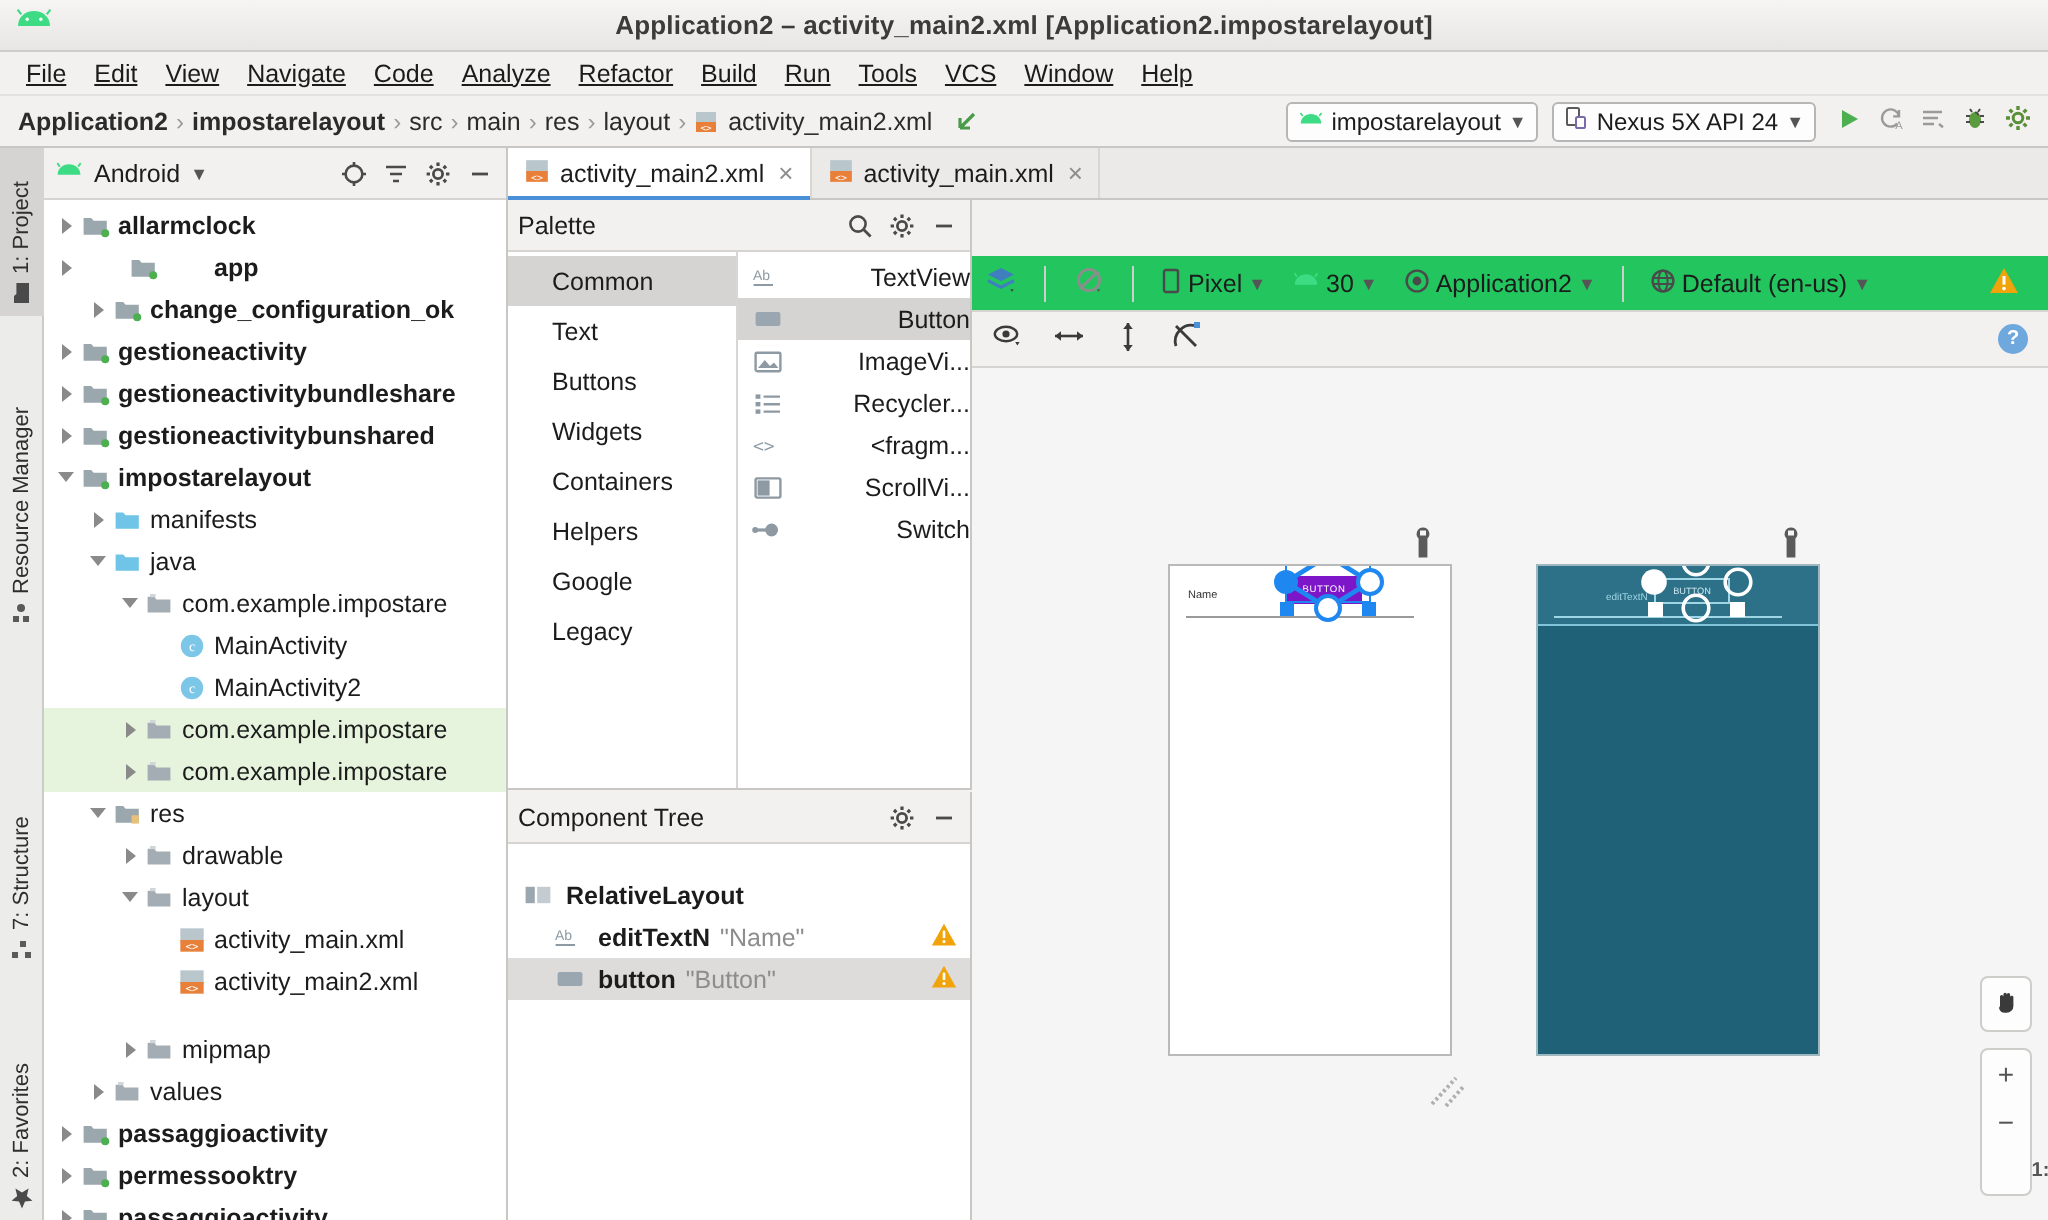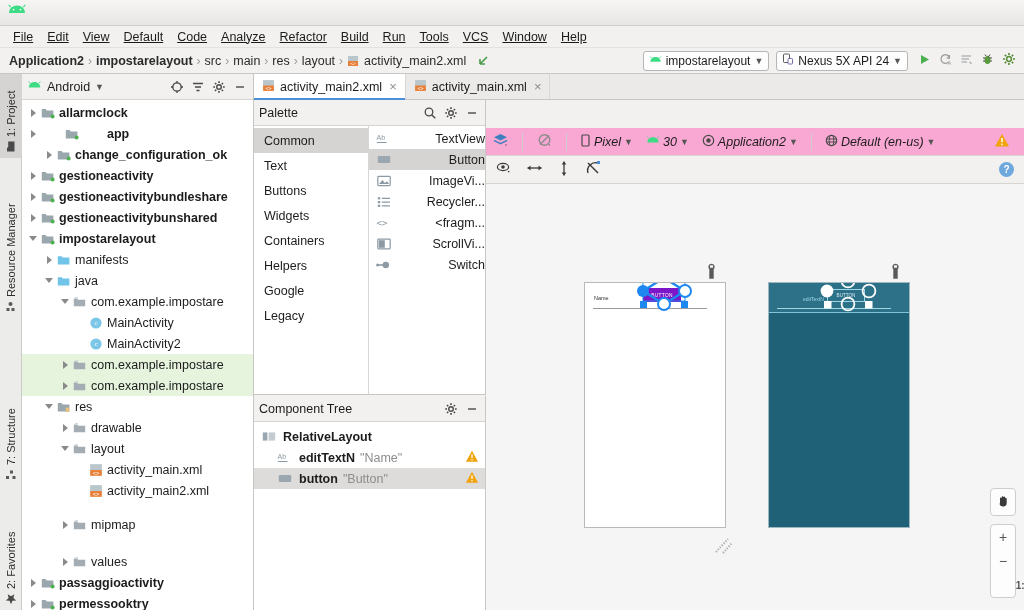--- a/index.html
+++ b/index.html
@@ -106,44 +106,44 @@
   .tab-x { color: #8d8d8d; font-size: 13px; margin-left: 2px; }
 
   
   .palette {
     position: absolute; left: 254px; top: 100px; width: 232px; height: 295px;
     background: #ffffff; border-right: 1px solid #c9c7c4; border-bottom: 1px solid #c9c7c4;
     display: flex; flex-direction: column;
   }
   .palette-body { flex: 1; display: flex; }
   .pal-cats { width: 115px; border-right: 1px solid #d8d6d3; background: #fff; padding-top: 2px; }
-  .pal-cat { height: 25px; display: flex; align-items: center; padding-left: 10px; font-size: 12.5px; }
+  .pal-cat { height: 25px; display: flex; align-items: center; padding-left: 22px; font-size: 12.5px; }
   .pal-cat.active { background: #d6d4d2; }
   .pal-items { flex: 1; padding-top: 2px; }
   .pal-item { height: 21px; display: flex; align-items: center; gap: 5px; padding-left: 6px; font-size: 12.5px; white-space: nowrap; justify-content: space-between; }
   .pal-item.active { background: #d6d4d2; }
 
   
   .ctree {
     position: absolute; left: 254px; top: 396px; width: 232px; bottom: 0;
     background: #ffffff; border-right: 1px solid #c9c7c4;
     display: flex; flex-direction: column;
   }
-  .ct-body { flex: 1; padding-top: 4px; }
+  .ct-body { flex: 1; padding-top: 15px; }
   .ct-row { height: 21px; display: flex; align-items: center; gap: 5px; padding-left: 6px; font-size: 12.5px; }
   .ct-row.sel { background: #dedcda; }
   .ct-name { font-weight: bold; }
   .ct-val { color: #8d8d8d; }
   .ct-warn { margin-left: auto; margin-right: 6px; }
 
   
   .design-toolbar {
     position: absolute; left: 486px; right: 0; top: 128px; height: 28px;
-    background: #f9a8d4; border-bottom: 1px solid #d6d4d1;
-    display: flex; align-items: center; gap: 13px; padding-left: 6px; font-style: italic;
+    background: #22c55e; border-bottom: 1px solid #d6d4d1;
+    display: flex; align-items: center; gap: 13px; padding-left: 6px;
   }
   .dt-sep { width: 1px; height: 18px; background: #d0cecb; }
   .dt-combo { display: flex; align-items: center; gap: 3px; font-size: 12.5px; white-space: nowrap; }
   .dt-combo .caret { color: #555; font-size: 9px; }
 
   .design-toolbar2 {
     position: absolute; left: 486px; right: 0; top: 156px; height: 28px;
     background: #f2f1f0; border-bottom: 1px solid #d6d4d1;
     display: flex; align-items: center; gap: 14px; padding-left: 10px;
   }
@@ -184,27 +184,28 @@
 
   <div class="titlebar">
     <span class="droid-logo">
       <svg width="20" height="14" viewBox="0 0 20 14">
         <path d="M2 9 C2 4.5 5.6 1.5 10 1.5 C14.4 1.5 18 4.5 18 9 Z" fill="#3ddc84"></path>
         <path d="M3.6 3.2 L1.8 0.8 M16.4 3.2 L18.2 0.8" stroke="#3ddc84" stroke-width="1.1" fill="none"></path>
         <circle cx="6.6" cy="5.6" r="0.85" fill="#fff"></circle>
         <circle cx="13.4" cy="5.6" r="0.85" fill="#fff"></circle>
       </svg>
     </span>
+    <span class="title-text">Application2 – activity_main2.xml [Application2.impostarelayout]</span>
   </div>
 
   <div class="menubar">
     <div class="menu-item"><u>File</u></div>
     <div class="menu-item"><u>Edit</u></div>
     <div class="menu-item"><u>View</u></div>
-    <div class="menu-item"><u>Default</u></div>
+    <div class="menu-item"><u>Navigate</u></div>
     <div class="menu-item"><u>Code</u></div>
     <div class="menu-item"><u>Analyze</u></div>
     <div class="menu-item"><u>Refactor</u></div>
     <div class="menu-item"><u>Build</u></div>
     <div class="menu-item"><u>Run</u></div>
     <div class="menu-item"><u>Tools</u></div>
     <div class="menu-item"><u>VCS</u></div>
     <div class="menu-item"><u>Window</u></div>
     <div class="menu-item"><u>Help</u></div>
   </div>
@@ -597,21 +598,21 @@
             <span class="arrow-r"></span>
           </span>
           <span style="display: inline-flex; align-items: center; width: 16px; justify-content: center; flex: 0 0 auto;">
             <svg width="14" height="14" viewBox="0 0 14 14">
               <path d="M0.8 3.4 H4.2 L5.2 4.7 H12.2 V11.2 H0.8 Z" fill="#a3adb3"></path>
               <rect x="2" y="2" width="2.8" height="1.6" fill="#cfd6da"></rect>
             </svg>
           </span>
           <span class="tlabel">mipmap</span>
         </div>
-        <div class="trow" style="padding-left: 36px; margin-top: 16px;">
+        <div class="trow" style="padding-left: 20px;">
           <span class="tw">
             <span class="arrow-r"></span>
           </span>
           <span style="display: inline-flex; align-items: center; width: 16px; justify-content: center; flex: 0 0 auto;">
             <svg width="14" height="14" viewBox="0 0 14 14">
               <path d="M0.8 3.4 H4.2 L5.2 4.7 H12.2 V11.2 H0.8 Z" fill="#a3adb3"></path>
               <rect x="2" y="2" width="2.8" height="1.6" fill="#cfd6da"></rect>
             </svg>
           </span>
           <span class="tlabel">values</span>

